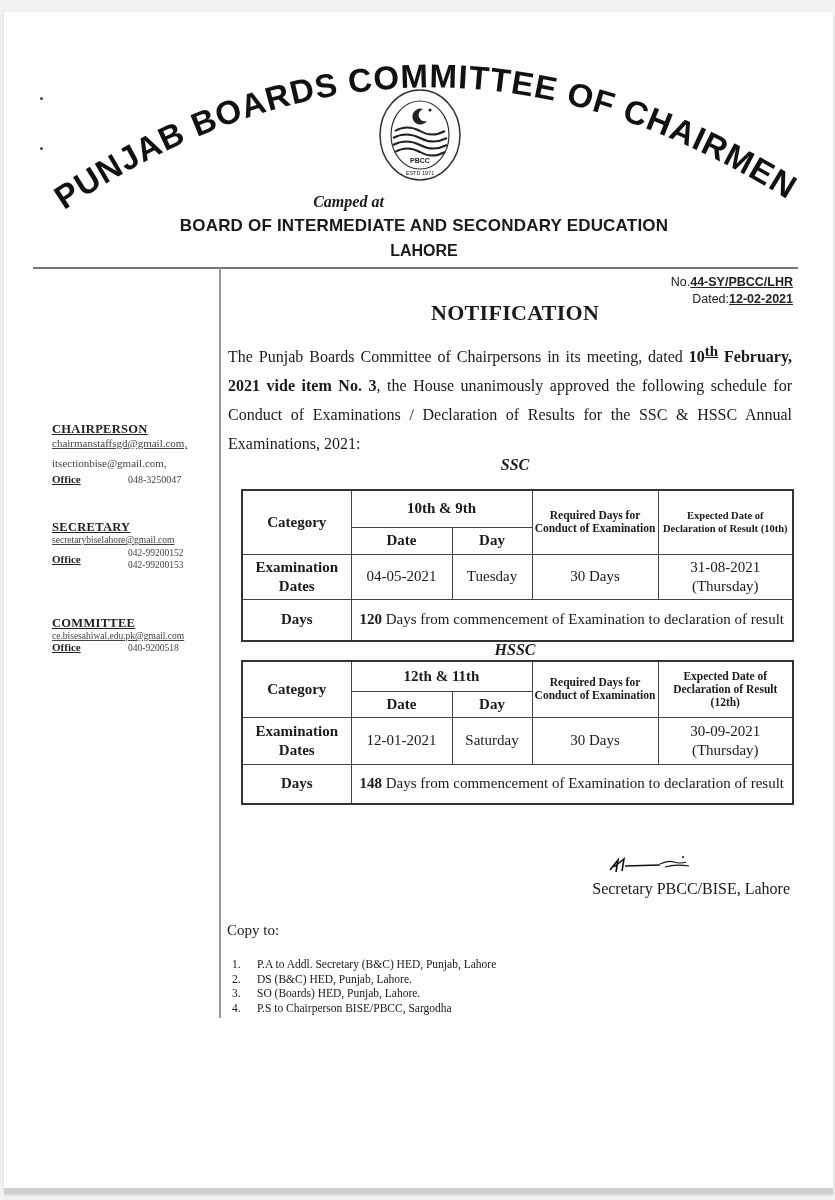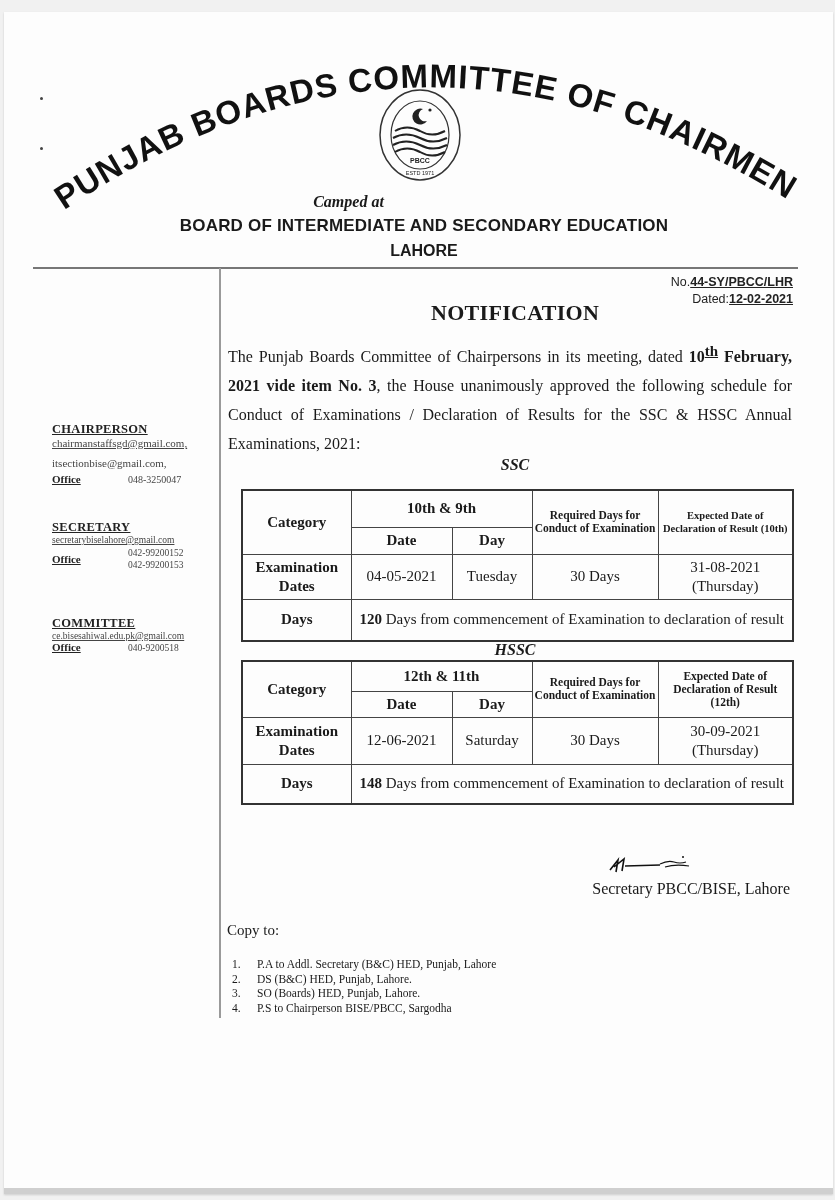--- a/index.html
+++ b/index.html
@@ -184,21 +184,21 @@
     <td colspan="2" class="bh">12th &amp; 11th</td>
     <td rowspan="2" class="small">Required Days for Conduct of Examination</td>
     <td rowspan="2" class="small">Expected Date of Declaration of Result (12th)</td>
   </tr>
   <tr style="height:26px;">
     <td class="bh">Date</td>
     <td class="bh">Day</td>
   </tr>
   <tr style="height:47px;">
     <td class="cat">Examination Dates</td>
-    <td>12-06-2021</td>
+    <td>12-01-2021</td>
     <td>Saturday</td>
     <td>30 Days</td>
     <td>
           <div>30-09-2021</div>
           <div>(Thursday)</div>
         </td>
   </tr>
   <tr style="height:40px;">
     <td class="cat">Days</td>
     <td colspan="4"><b>148</b><span> Days from commencement of Examination to declaration of result</span></td>

